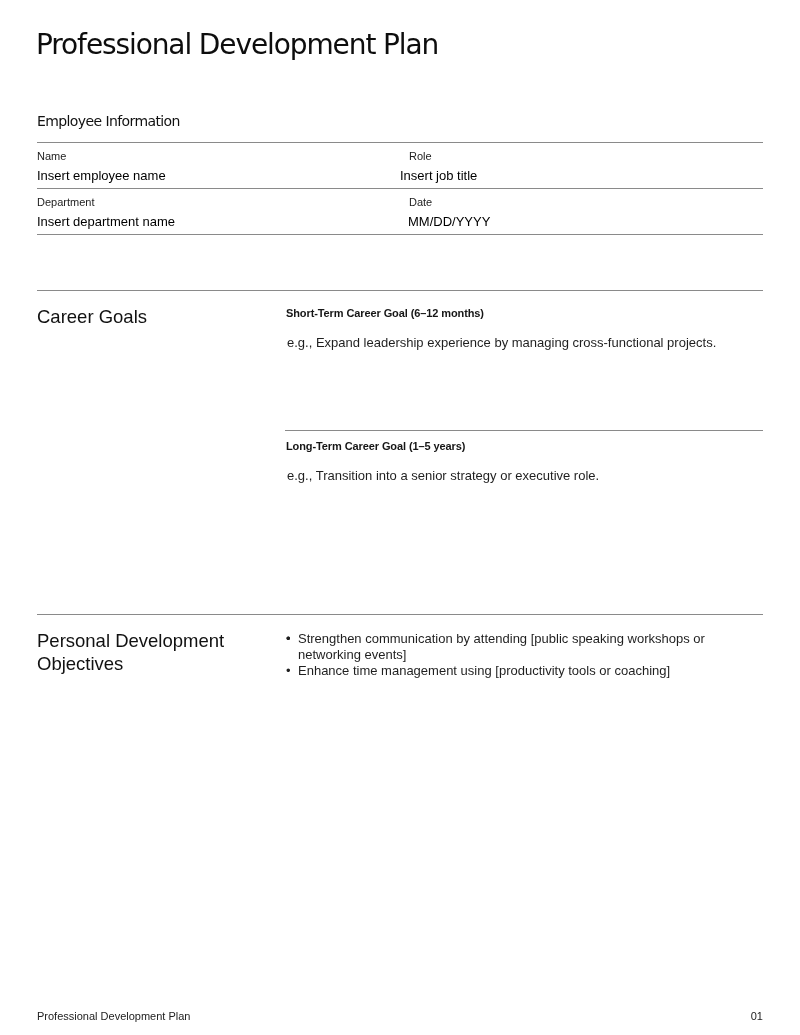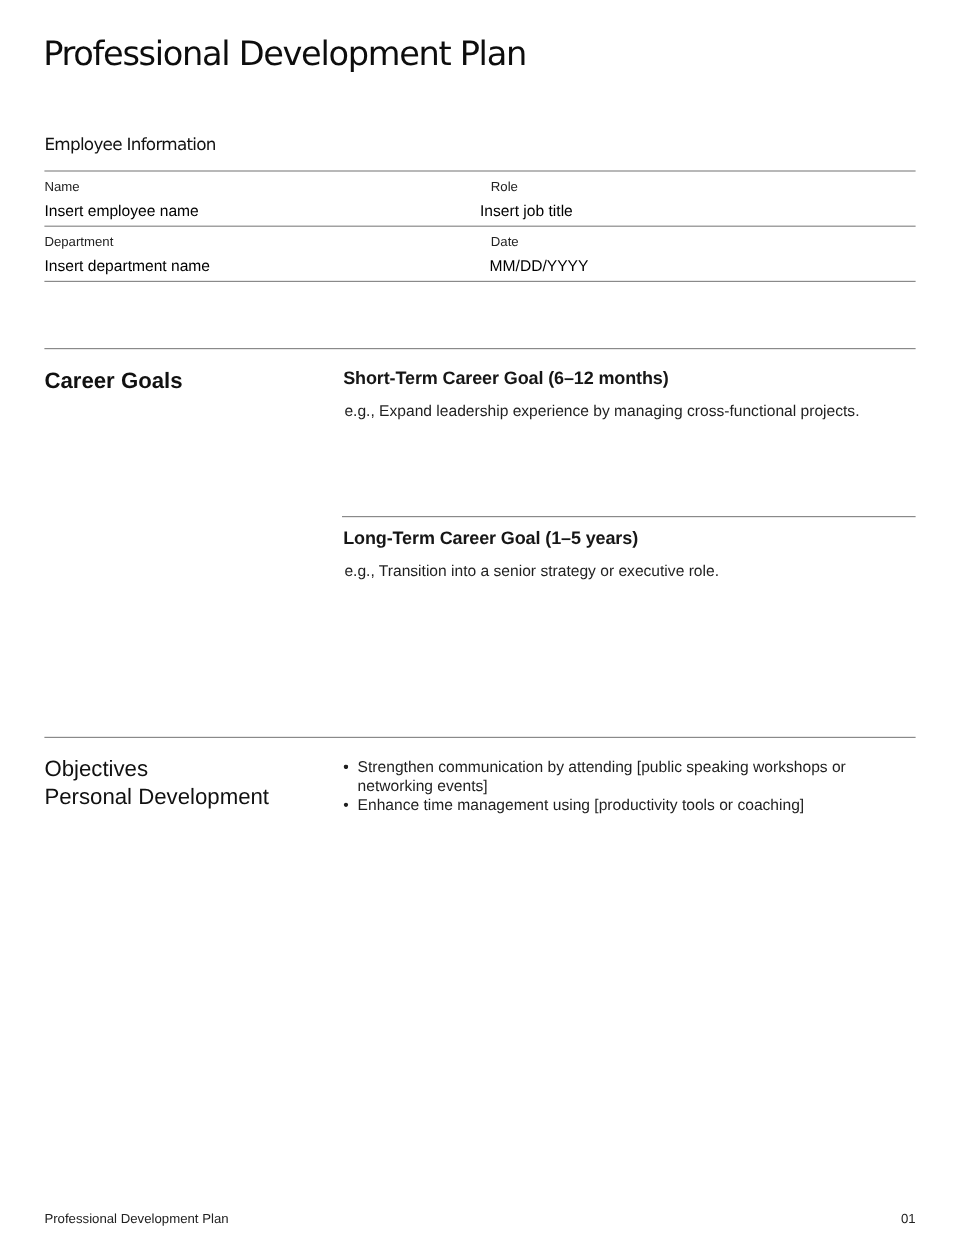--- a/index.html
+++ b/index.html
@@ -52,21 +52,21 @@
     }
     .block-title {
       left: 37px;
       font-size: 18.5px;
       color: #111;
       line-height: 23px;
       width: 220px;
     }
     .sub-title {
       left: 286px;
-      font-size: 15px;
+      font-size: 11px;
       font-weight: bold;
       color: #161616;
       white-space: nowrap;
       letter-spacing: -0.1px;
     }
     .sub-body {
       left: 287px;
       font-size: 13px;
       color: #1f1f1f;
       white-space: nowrap;
@@ -116,33 +116,33 @@
 
 <div class="abs field-label" style="left:37px; top:196px;">Department</div>
 <div class="abs field-value" style="left:37px; top:214px;">Insert department name</div>
 
 <div class="abs field-label" style="left:409px; top:196px;">Date</div>
 <div class="abs field-value" style="left:408px; top:214px;">MM/DD/YYYY</div>
 
 <div class="abs rule" style="left:37px; top:234px; width:726px;"></div>
 
 <div class="abs rule" style="left:37px; top:290px; width:726px;"></div>
-<div class="abs block-title" style="top:305px;font-weight:bold;">Career Goals</div>
+<div class="abs block-title" style="top:305px;">Career Goals</div>
 
 <div class="abs sub-title" style="top:307px;">Short-Term Career Goal (6–12 months)</div>
 <div class="abs sub-body" style="top:335px;">e.g., Expand leadership experience by managing cross-functional projects.</div>
 
 <div class="abs rule" style="left:285px; top:430px; width:478px;"></div>
 <div class="abs sub-title" style="top:440px;">Long-Term Career Goal (1–5 years)</div>
 <div class="abs sub-body" style="top:468px;">e.g., Transition into a senior strategy or executive role.</div>
 
 <div class="abs rule" style="left:37px; top:614px; width:726px;"></div>
 <div class="abs block-title" style="top:629px;">
+  <div>Personal Development</div>
   <div>Objectives</div>
-  <div>Personal Development</div>
 </div>
 
 <ul class="abs bullets">
   <li>
     <span class="bullet">•</span>
   </li>
   <li style="width:420px;">
     <span class="bullet">•</span>
     <span>Strengthen communication by attending [public speaking workshops or networking events]</span>
   </li>

